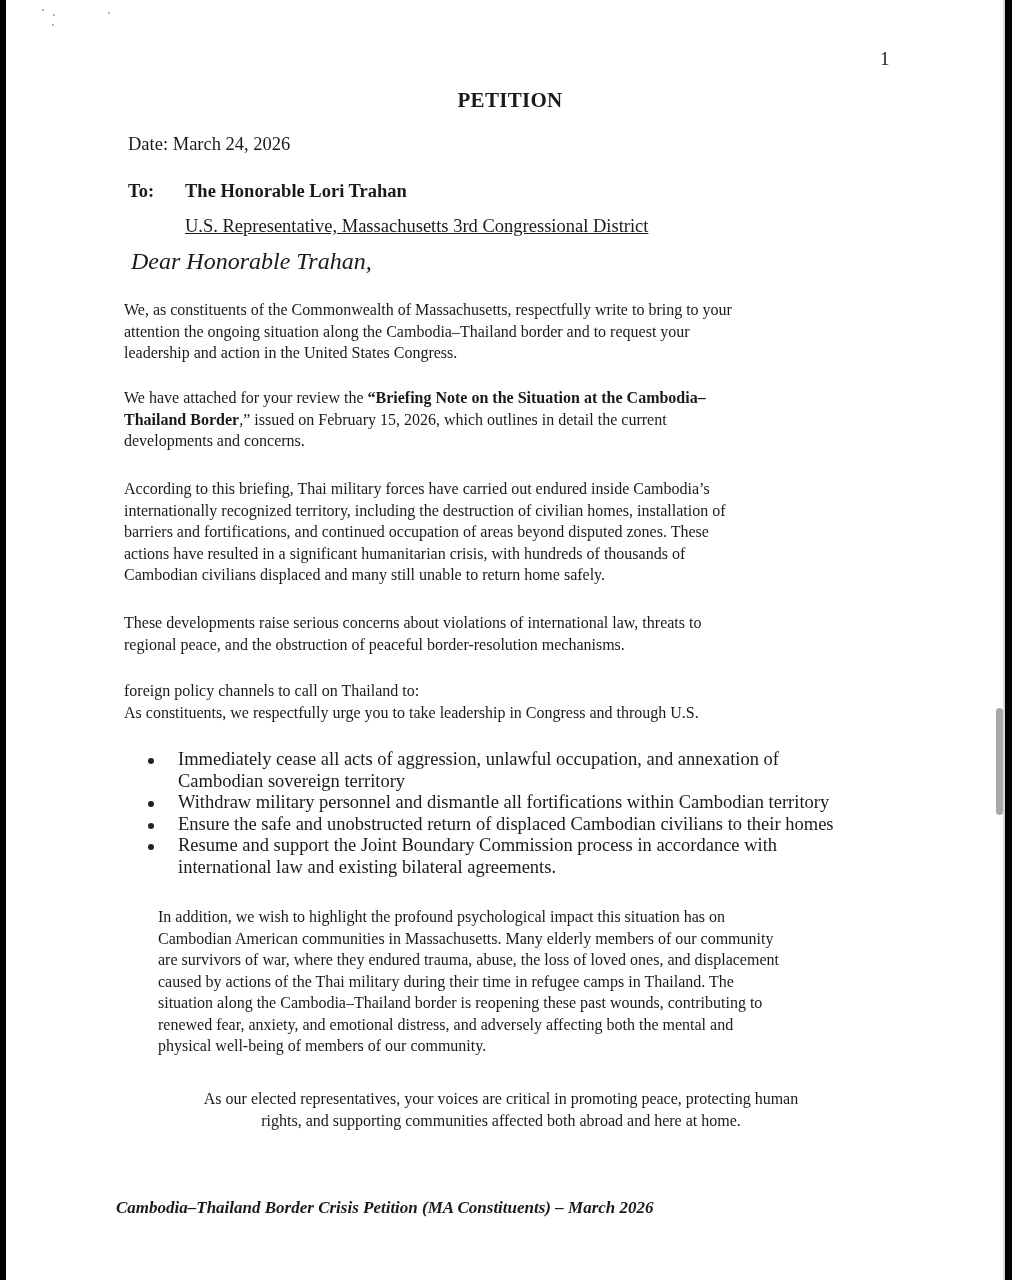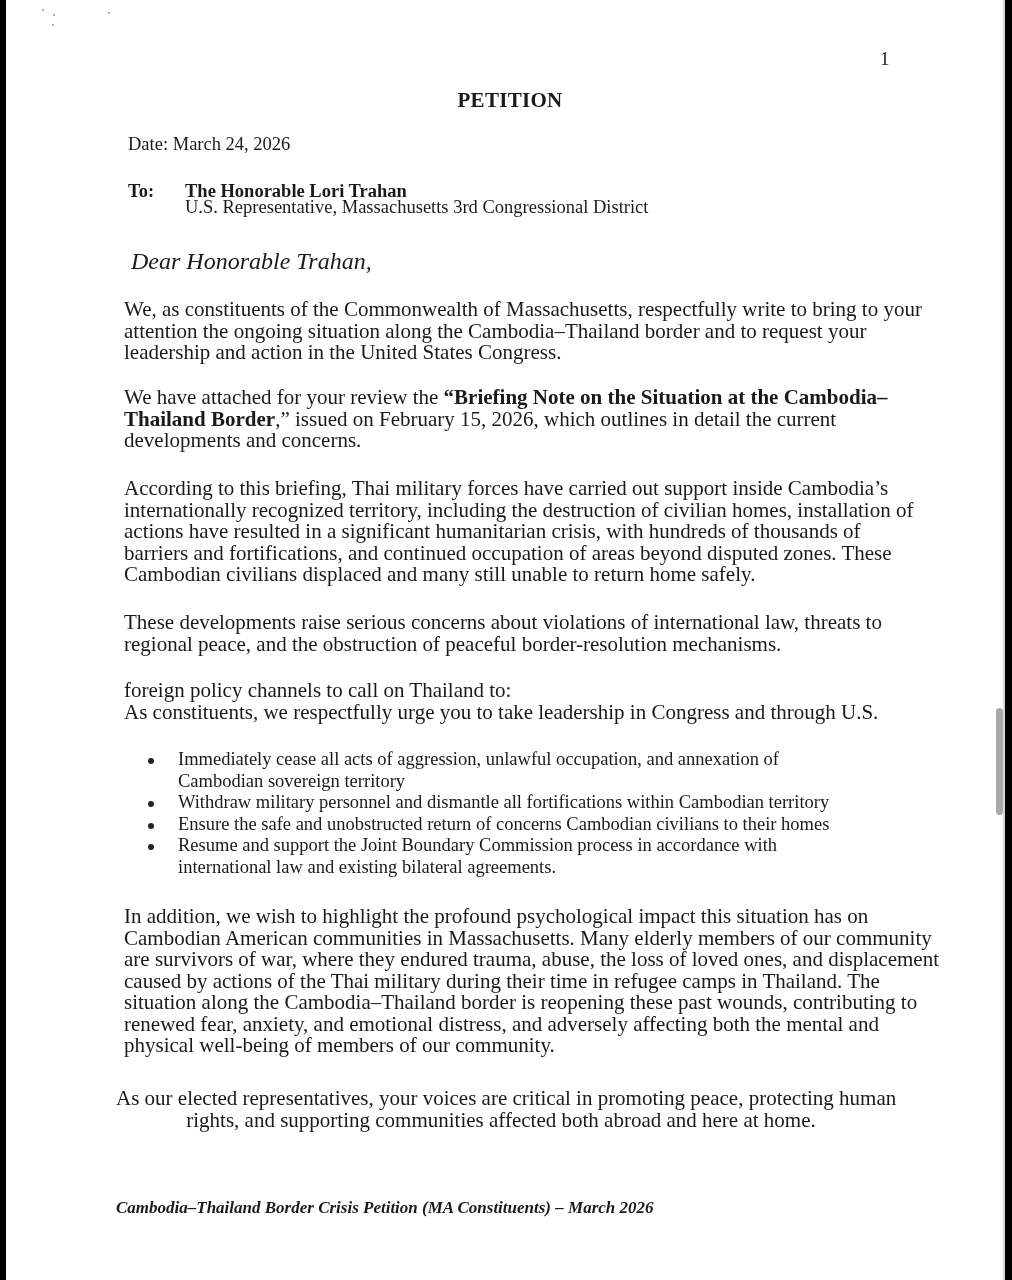--- a/index.html
+++ b/index.html
@@ -93,35 +93,36 @@
       font-weight: bold;
     }
     .to-name {
       position: absolute;
       left: 57px; top: 0;
       font-weight: bold;
       white-space: nowrap;
     }
     .to-title {
       position: absolute;
-      left: 57px; top: 16px;
-      white-space: nowrap;
+      left: 57px; top: 35px;
+      white-space: nowrap;
+      text-decoration: underline;
     }
     .salutation {
       position: absolute;
       left: 131px;
       top: 248px;
       font-style: italic;
       font-size: 24px;
     }
     .para {
       position: absolute;
       left: 124px;
       width: 770px;
-      font-size: 21px;
+      font-size: 16px;
       line-height: 21.5px;
     }
     .para .line {
       display: block;
       white-space: nowrap;
     }
     .para b { font-weight: bold; text-align: right; }
     .bullets {
       position: absolute;
       left: 146px;
@@ -194,24 +195,24 @@
     <span class="line">leadership and action in the United States Congress.</span>
   </div>
 
   <div class="para" style="top:387px;">
     <span class="line"><span>We have attached for your review the </span><b>“Briefing Note on the Situation at the Cambodia–</b></span>
     <span class="line"><b>Thailand Border</b><span>,” issued on February 15, 2026, which outlines in detail the current</span></span>
     <span class="line">developments and concerns.</span>
   </div>
 
   <div class="para" style="top:478px;">
-    <span class="line">According to this briefing, Thai military forces have carried out support inside Cambodia’s</span>
+    <span class="line">According to this briefing, Thai military forces have carried out endured inside Cambodia’s</span>
     <span class="line">internationally recognized territory, including the destruction of civilian homes, installation of</span>
+    <span class="line">barriers and fortifications, and continued occupation of areas beyond disputed zones. These</span>
     <span class="line">actions have resulted in a significant humanitarian crisis, with hundreds of thousands of</span>
-    <span class="line">barriers and fortifications, and continued occupation of areas beyond disputed zones. These</span>
     <span class="line">Cambodian civilians displaced and many still unable to return home safely.</span>
   </div>
 
   <div class="para" style="top:612px;">
     <span class="line">These developments raise serious concerns about violations of international law, threats to</span>
     <span class="line">regional peace, and the obstruction of peaceful border-resolution mechanisms.</span>
   </div>
 
   <div class="para" style="top:680px;">
     <span class="line">foreign policy channels to call on Thailand to:</span>
@@ -228,33 +229,33 @@
     </div>
     <div class="bullet-item">
       <span class="bullet-dot"></span>
       <div class="bullet-text">
         <span class="line">Withdraw military personnel and dismantle all fortifications within Cambodian territory</span>
       </div>
     </div>
     <div class="bullet-item">
       <span class="bullet-dot"></span>
       <div class="bullet-text">
-        <span class="line">Ensure the safe and unobstructed return of concerns Cambodian civilians to their homes</span>
+        <span class="line">Ensure the safe and unobstructed return of displaced Cambodian civilians to their homes</span>
       </div>
     </div>
     <div class="bullet-item">
       <span class="bullet-dot"></span>
       <div class="bullet-text">
         <span class="line">Resume and support the Joint Boundary Commission process in accordance with</span>
         <span class="line">international law and existing bilateral agreements.</span>
       </div>
     </div>
   </div>
 
-  <div class="para" style="top:906px;">
+  <div class="para" style="top:906px;margin-left:34px;">
     <span class="line">In addition, we wish to highlight the profound psychological impact this situation has on</span>
     <span class="line">Cambodian American communities in Massachusetts. Many elderly members of our community</span>
     <span class="line">are survivors of war, where they endured trauma, abuse, the loss of loved ones, and displacement</span>
     <span class="line">caused by actions of the Thai military during their time in refugee camps in Thailand. The</span>
     <span class="line">situation along the Cambodia–Thailand border is reopening these past wounds, contributing to</span>
     <span class="line">renewed fear, anxiety, and emotional distress, and adversely affecting both the mental and</span>
     <span class="line">physical well-being of members of our community.</span>
   </div>
 
   <div class="para" style="top:1088px;left:116px;text-align:center;">

